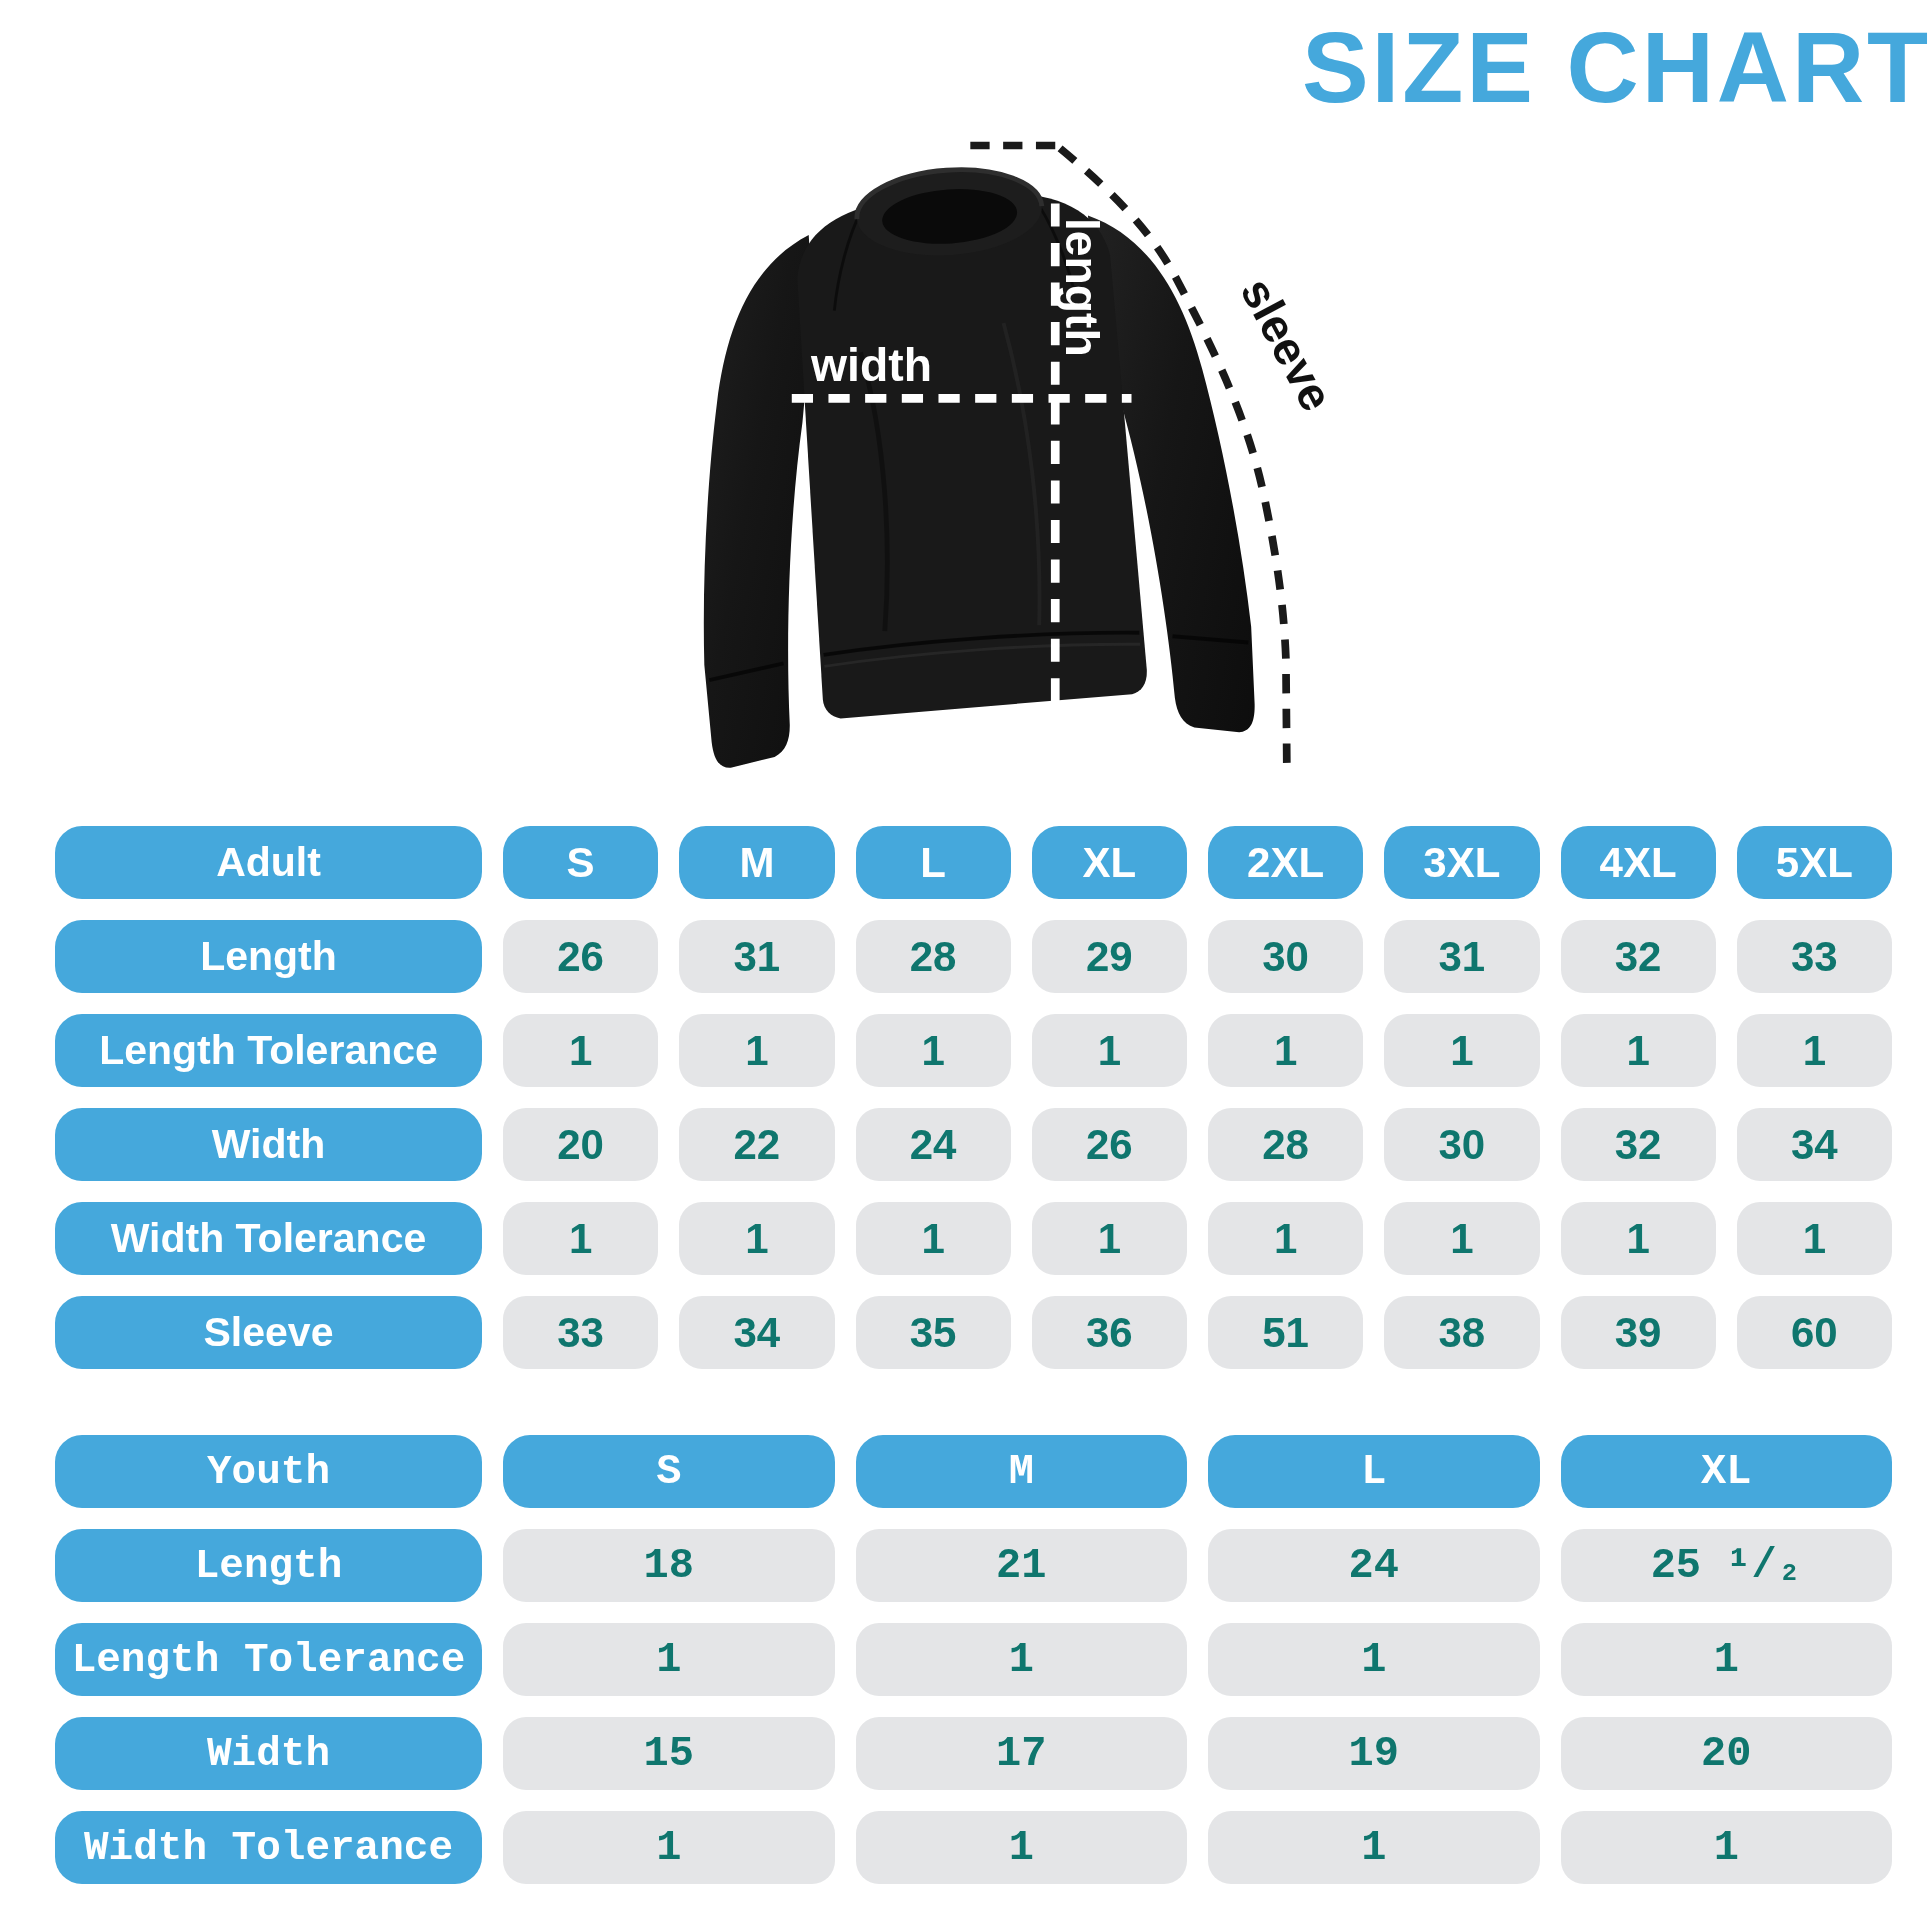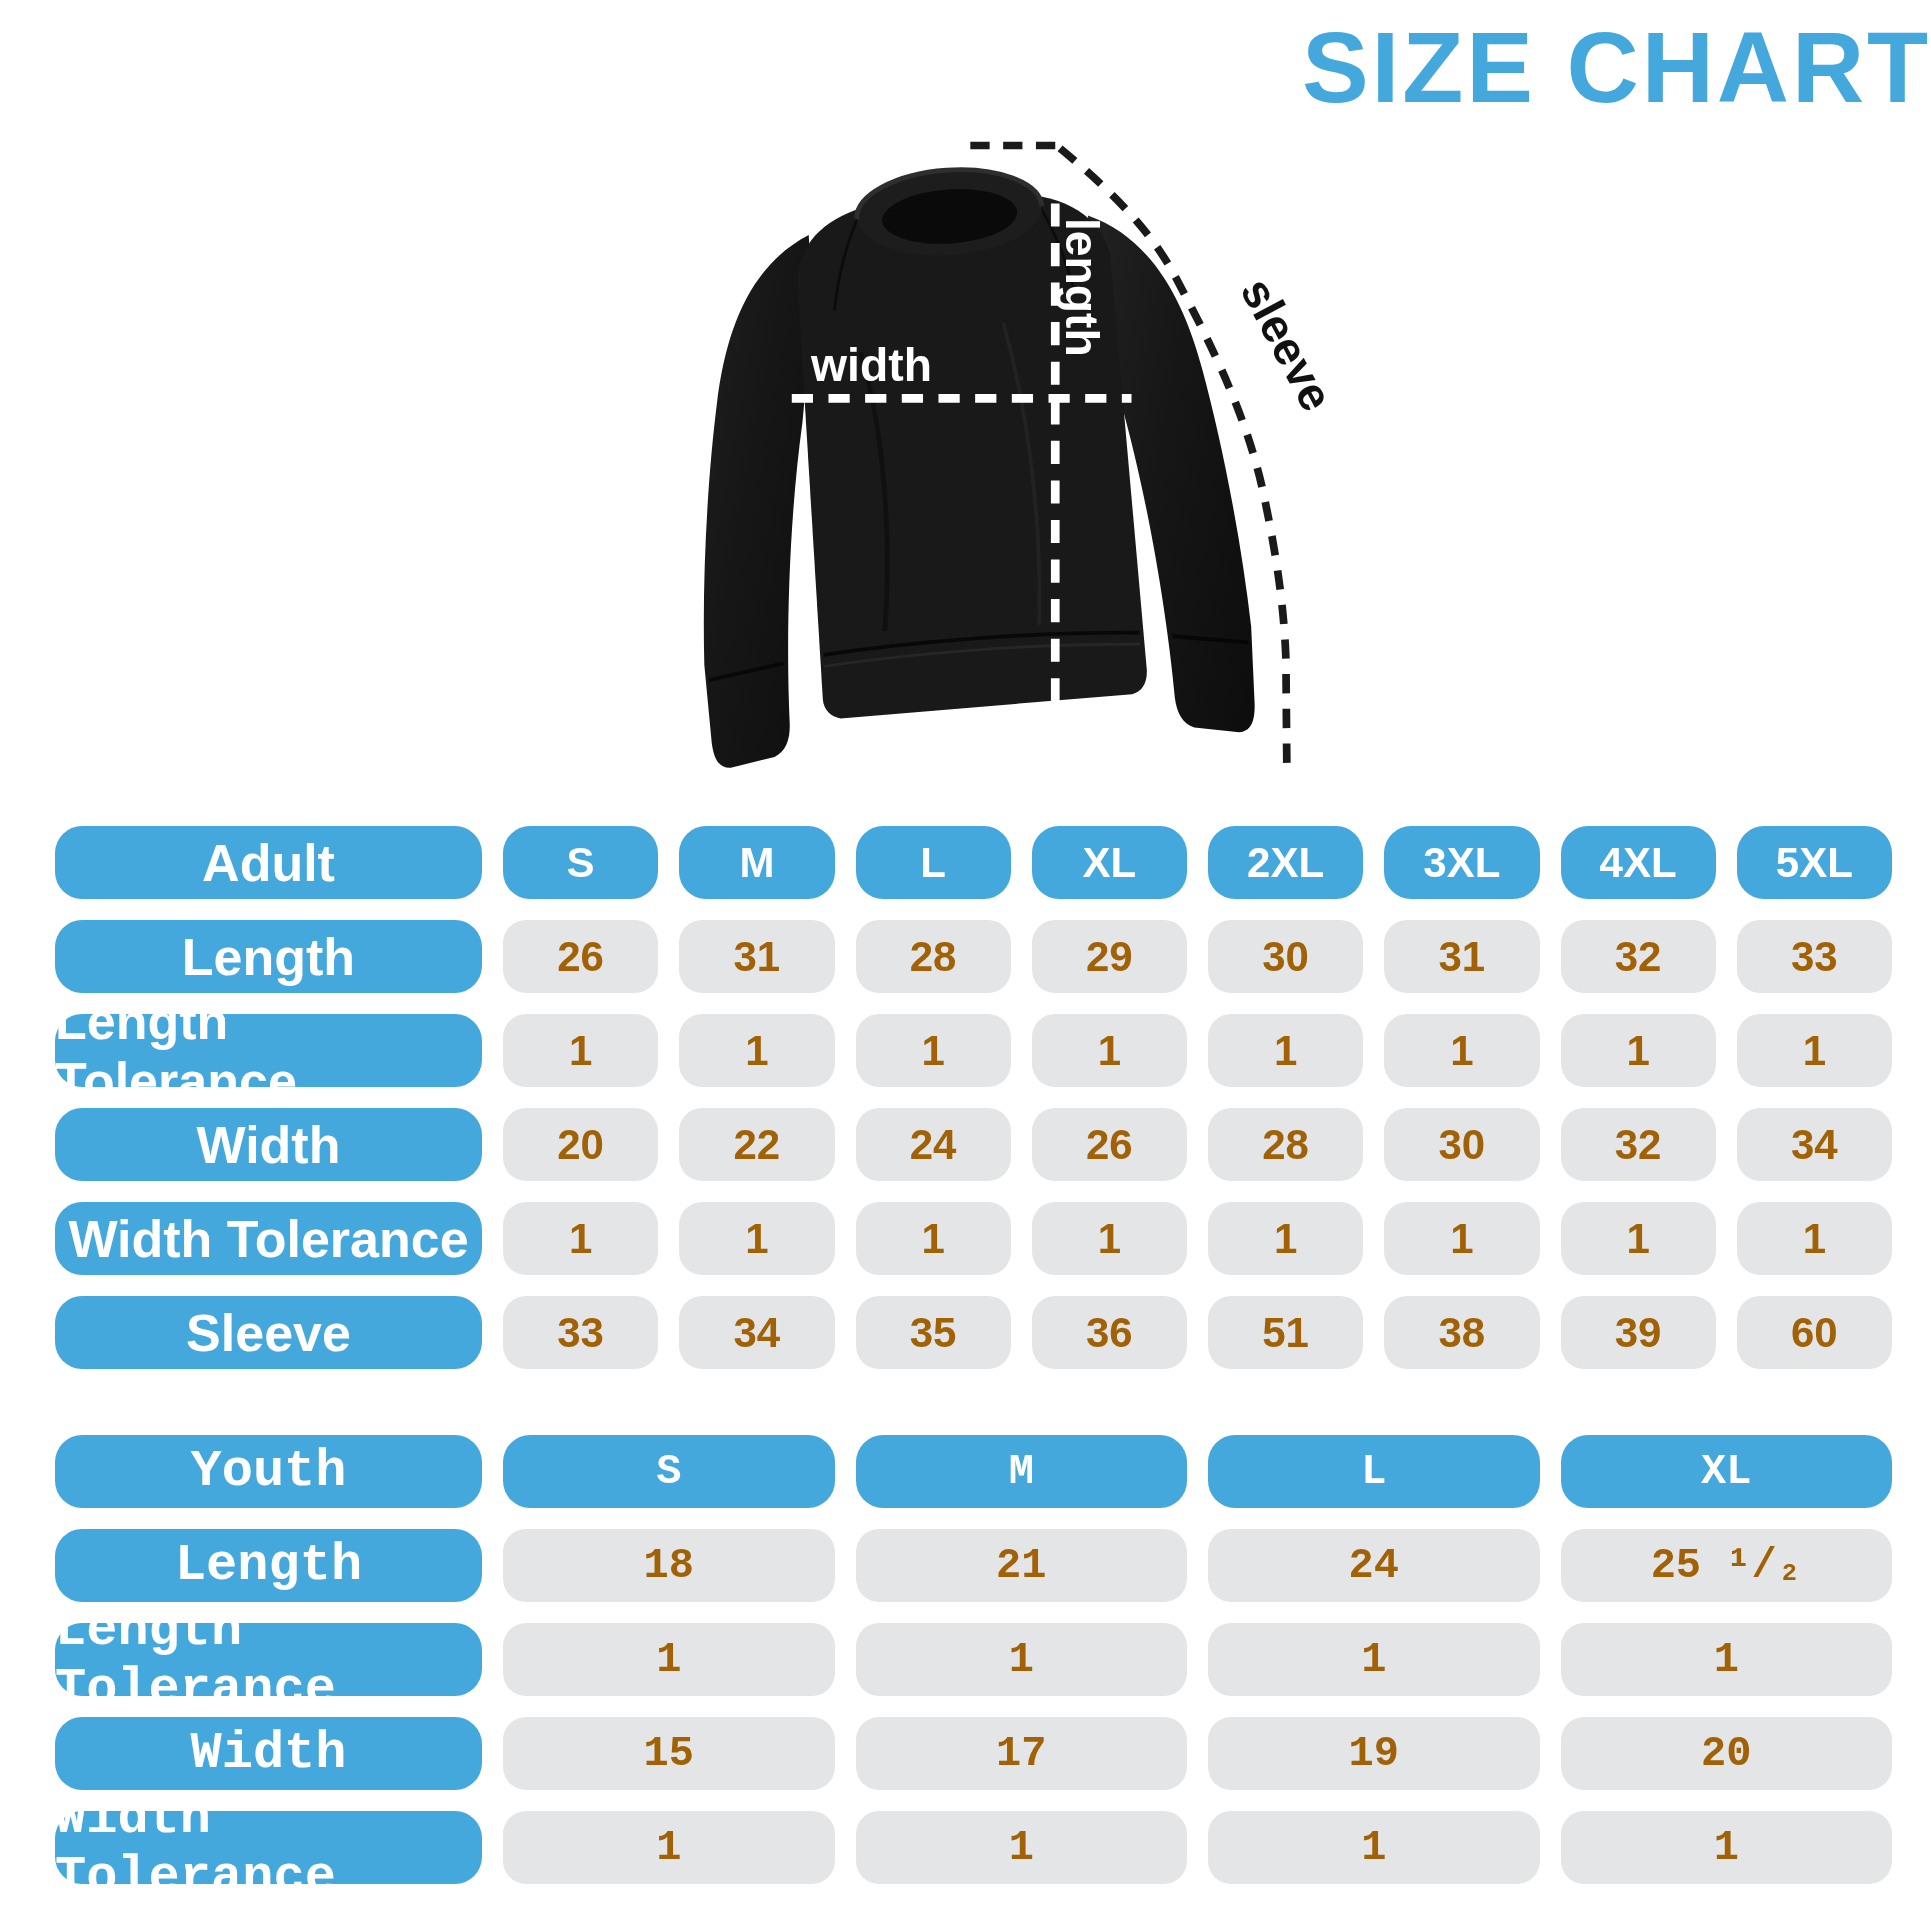--- a/index.html
+++ b/index.html
@@ -17,25 +17,25 @@
   .size-table .trow{
     display:grid;grid-template-columns:427px repeat(var(--n,8),1fr);
     grid-column-gap:21px;margin-bottom:21px;
   }
   .size-table .trow > div{
     height:73px;display:flex;align-items:center;justify-content:center;
     box-sizing:border-box;
   }
   .pill-blue{
     background:var(--accent,#45A8DC);border-radius:27px;color:#fff;
-    font-weight:bold;font-size:52px;
+    font-weight:bold;font-size:41px;
   }
   .pill-size{font-size:42px;}
   .cell-gray{
-    background:var(--cell,#E4E5E7);border-radius:23px;color:#a16207;
+    background:var(--cell,#E4E5E7);border-radius:23px;color:#0f766e;
     font-weight:bold;font-size:42px;
   }
   .adult-table{top:826px;}
   .youth-table{top:1435px;font-family:Liberation Mono, monospace;}
   svg text{font-family:"Liberation Sans", sans-serif;}
 </style>
 </head>
 <body>
 
 <div class="canvas">

